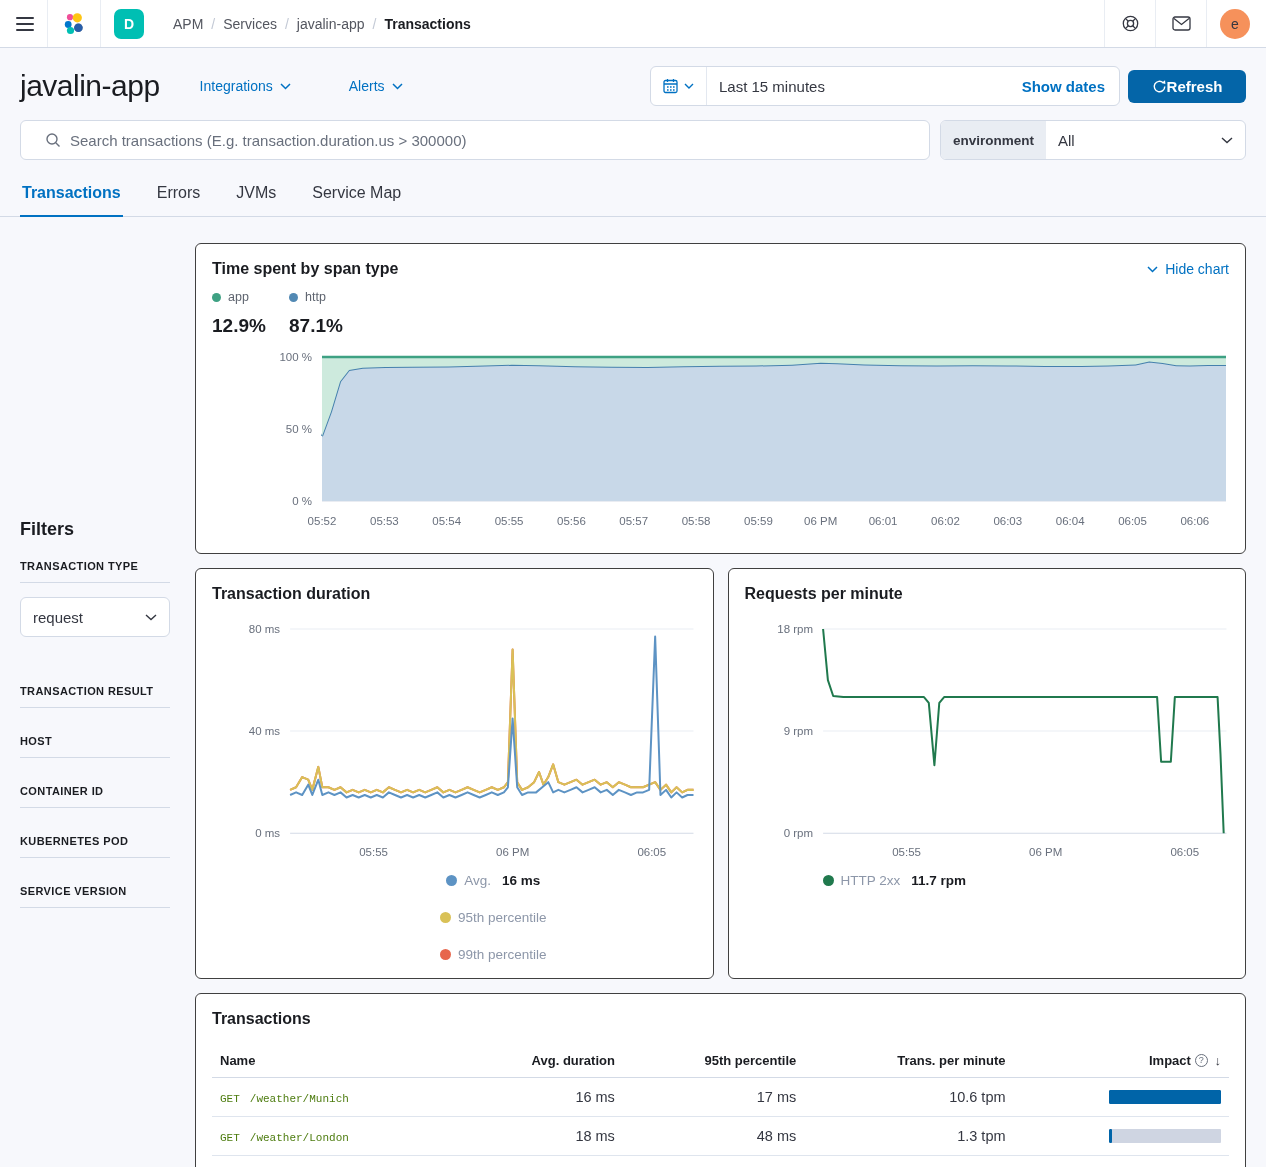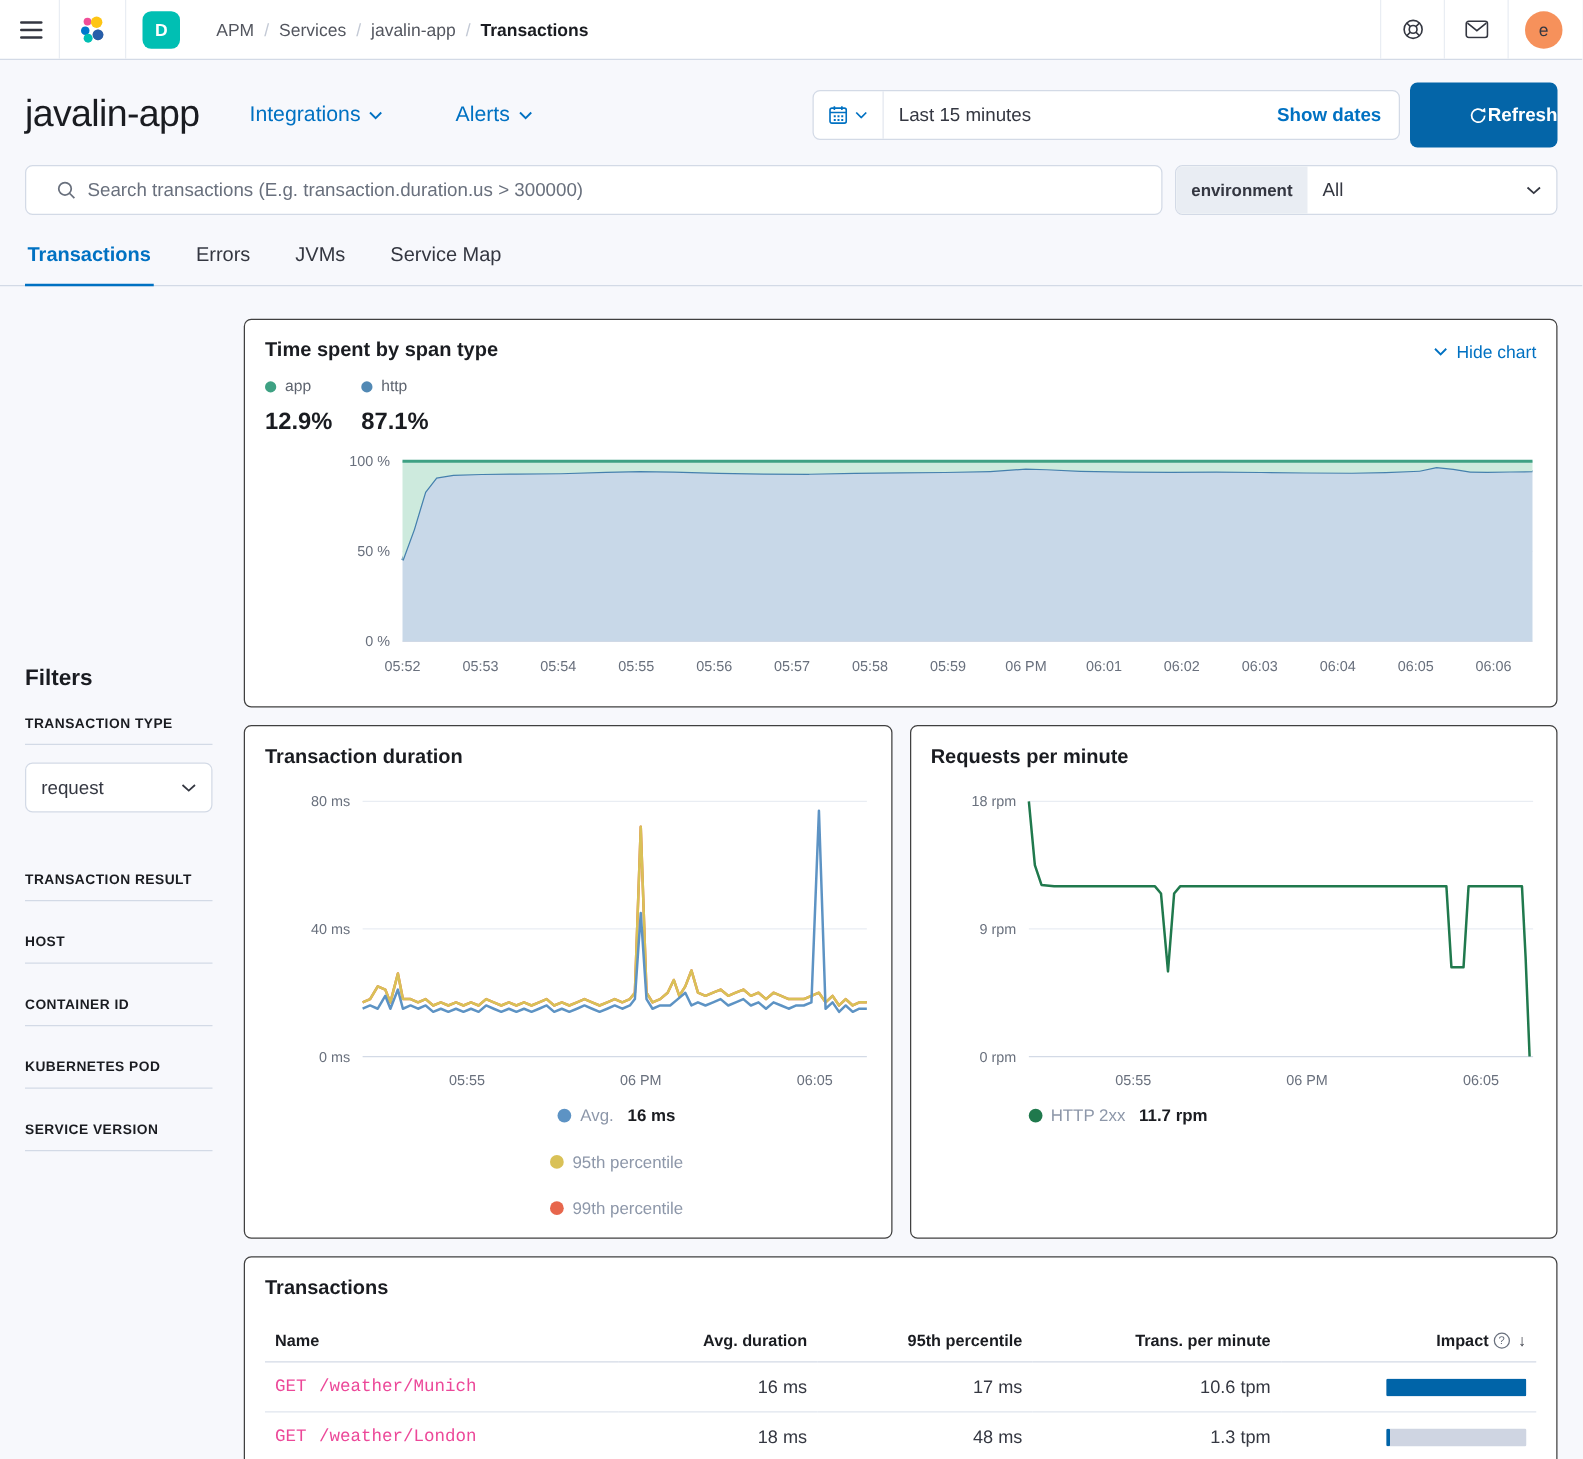--- a/index.html
+++ b/index.html
@@ -30,33 +30,33 @@
   .topbar-right { margin-left:auto; display:flex; align-items:center; height:100%; }
   .icon-btn { width:24px; height:24px; display:flex; align-items:center; justify-content:center; cursor:pointer; }
   .avatar {
     width:30px; height:30px; border-radius:50%; background:#f6915b; color:#343741;
     font-size:14px; display:flex; align-items:center; justify-content:center; cursor:pointer;
   }
   
   .page-header { display:flex; align-items:center; padding:18px 20px 14px 20px; }
   .page-title { font-size:30px; font-weight:normal; color:#1a1c21; letter-spacing:-0.5px; }
   .header-menus { display:flex; gap:58px; margin-left:40px; }
-  .menu-link { color:#0071c2; font-size:17px; display:flex; align-items:center; gap:7px; cursor:pointer; }
+  .menu-link { color:#0071c2; font-size:14px; display:flex; align-items:center; gap:7px; cursor:pointer; }
   .header-right { margin-left:auto; display:flex; align-items:center; gap:8px;padding-left:24px; }
   .datepicker {
     display:flex; align-items:center; background:#fff; border:1px solid #d3dae6; border-radius:6px;
     height:40px; width:470px;
   }
   .dp-cal { display:flex; align-items:center; gap:6px; padding:0 12px; height:100%;
     border-right:1px solid #e3e8f0; cursor:pointer; }
   .dp-text { padding:0 12px; font-size:15px; color:#343741; flex:1; }
   .dp-showdates { color:#0071c2; font-size:15px; font-weight:bold; padding-right:14px; cursor:pointer; white-space:nowrap; }
   .refresh-btn {
-    background:#0465a8; color:#fff; border:none; border-radius:6px; height:52px; min-width:118px;
-    font-size:15px; font-weight:bold; display:flex; align-items:center; justify-content:flex-end; gap:0;
+    background:#0465a8; color:#fff; border:none; border-radius:6px; height:33px; min-width:118px;
+    font-size:15px; font-weight:bold; display:flex; align-items:center; justify-content:center; gap:0;
     cursor:pointer; font-family:inherit;
   }
   
   .search-row { display:flex; padding:0 20px; gap:10px; }
   .search-box {
     flex:1; height:40px; background:#fff; border:1px solid #d3dae6; border-radius:6px;
     display:flex; align-items:center; padding:0 24px; gap:9px;
   }
   .search-box input { border:none; outline:none; flex:1; font-size:15px; font-family:inherit; color:#343741; background:transparent; }
   .search-box input::placeholder { color:#69707d; }
@@ -104,21 +104,21 @@
   .charts-row { display:flex; gap:14px; margin-top:14px; }
   .charts-row .panel { flex:1; min-width:0; }
   .row1-panel { margin-top:0; }
   .tx-panel { margin-top:14px; }
   
   table.tx-table { width:100%; border-collapse:collapse; margin-top:16px; }
   .tx-table th { font-size:13px; font-weight:bold; color:#1a1c21; padding:9px 8px; border-bottom:1px solid #d3dae6; text-align:right; white-space:nowrap; }
   .tx-table th.col-name { text-align:left; }
   .tx-table td { font-size:14.5px; color:#343741; padding:11px 8px; border-bottom:1px solid #dfe5ee; text-align:right; }
   .tx-table td.cell-name { text-align:left; }
-  .tx-name { font-family:"Liberation Mono","DejaVu Sans Mono",monospace; font-size:14px; color:#ec4899; cursor:pointer; }
+  .tx-name { font-family:"Liberation Mono","DejaVu Sans Mono",monospace; font-size:11px; color:#4d7c0f; cursor:pointer; }
   .tx-name .path { margin-left:10px; }
   .impact-track { width:112px; height:14px; background:#cfd5e2; border-radius:1px; margin-left:auto; overflow:hidden; }
   .impact-fill { height:100%; border-radius:1px; }
   .q-icon { display:inline-flex; width:13px; height:13px; border:1px solid #69707d; border-radius:50%;
     font-size:9px; color:#69707d; align-items:center; justify-content:center; vertical-align:2px; margin:0 3px 0 4px; font-weight:normal; }
   .sort-arrow { font-size:13px; color:#343741; }
   .pagination { display:flex; justify-content:flex-end; align-items:center; gap:14px; margin-top:18px; padding-bottom:4px; }
   .page-num { color:#0071c2; font-weight:bold; font-size:14px; text-decoration:underline; cursor:pointer; }
   .page-chevron { cursor:pointer; display:flex; }
   svg text { font-family:"Liberation Sans","DejaVu Sans",sans-serif; }

